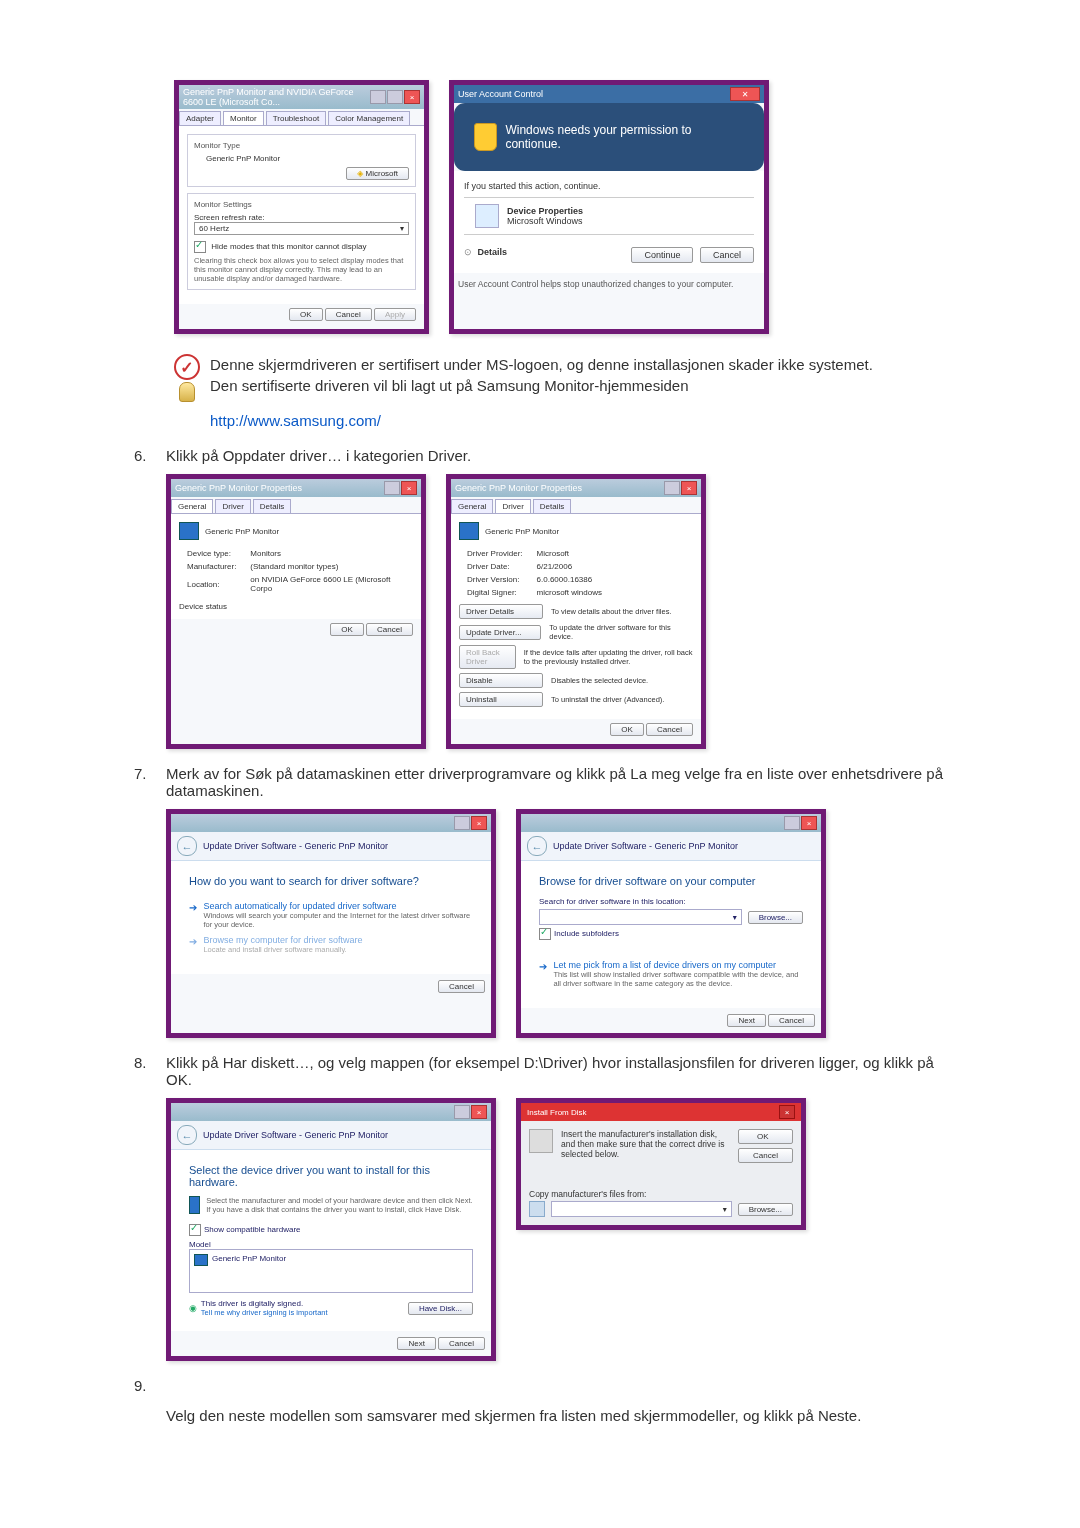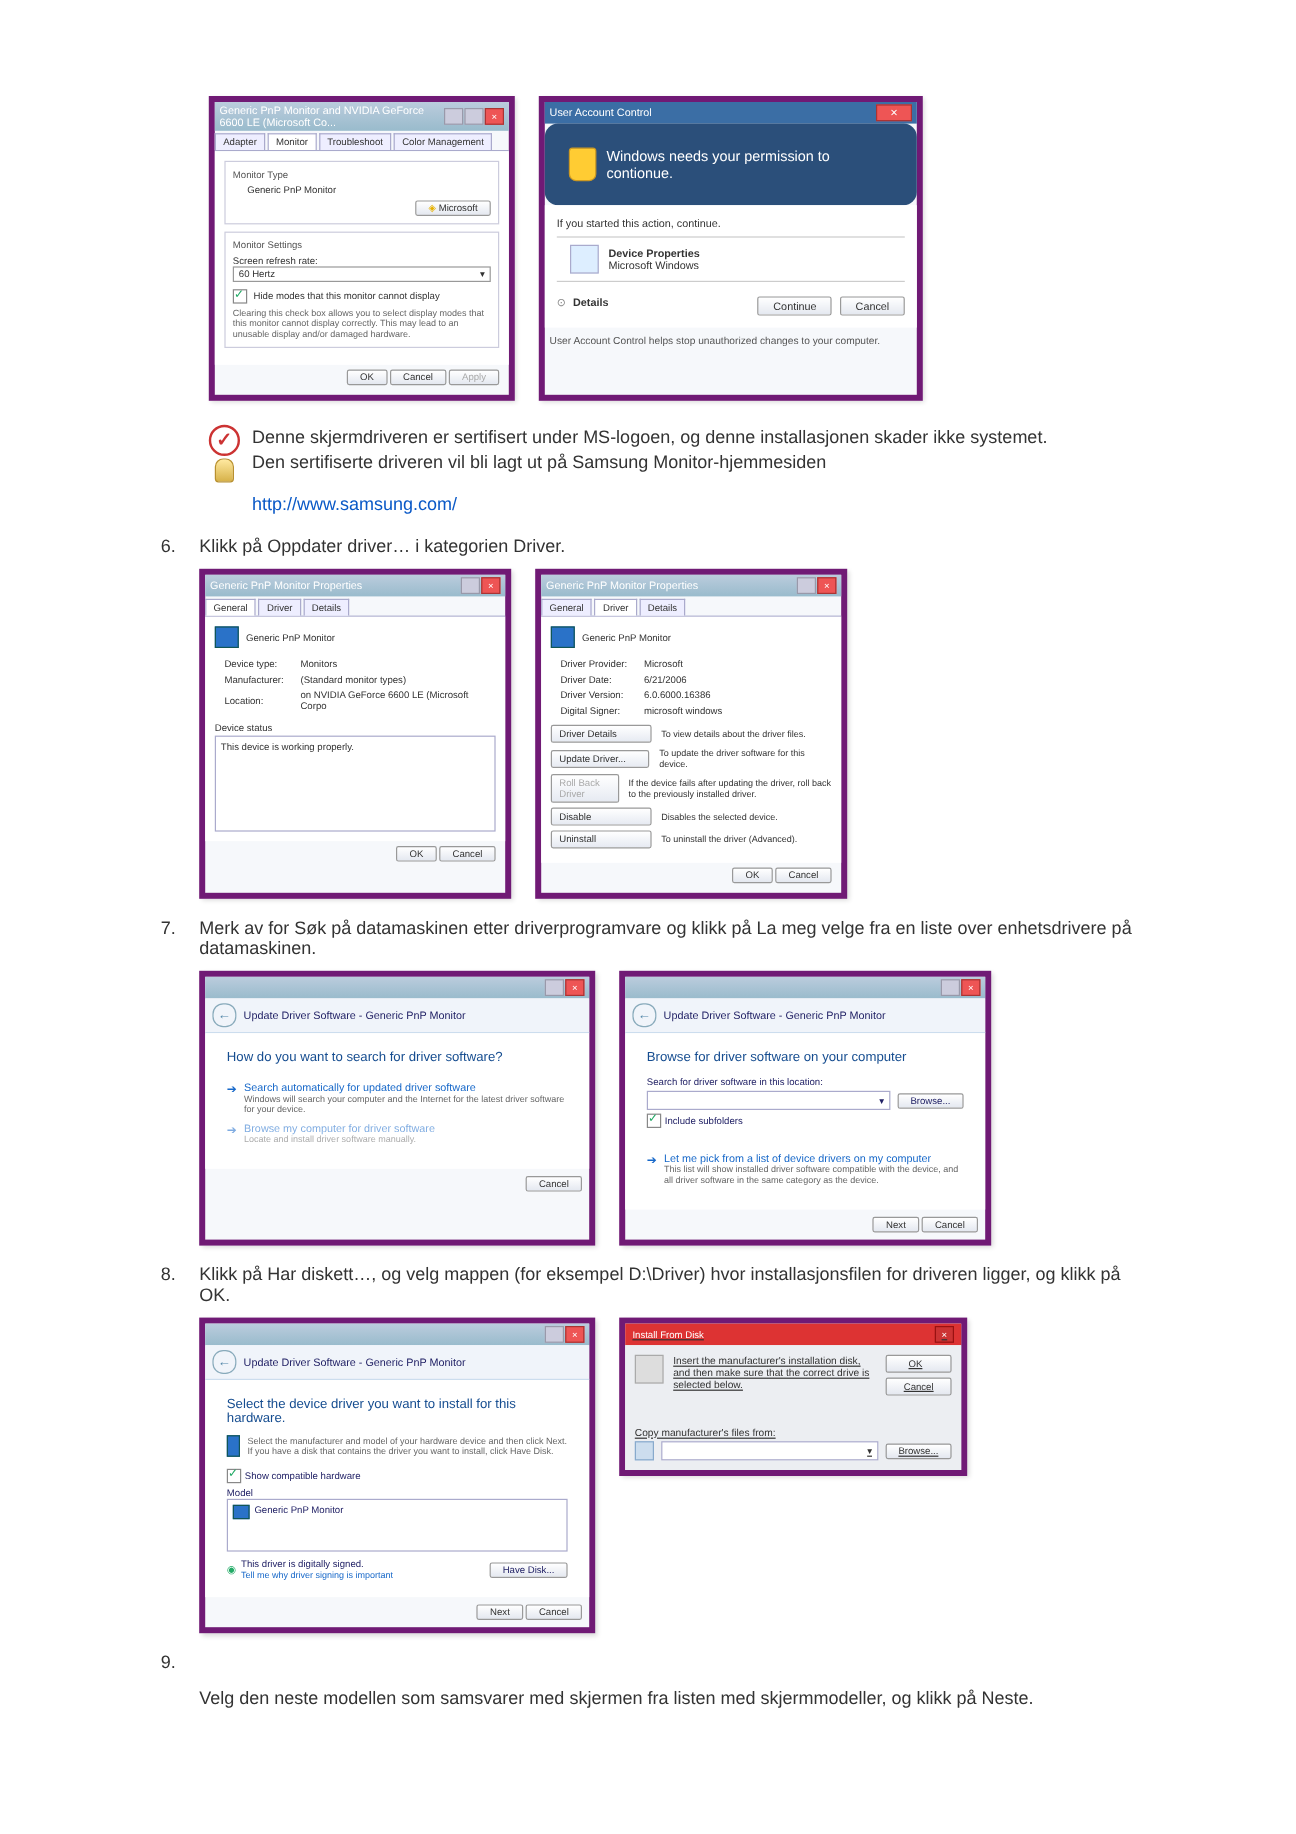--- a/index.html
+++ b/index.html
@@ -246,23 +246,20 @@
                       <td>Manufacturer:</td>
                       <td>(Standard monitor types)</td>
                     </tr>
                 <tr>
                       <td>Location:</td>
                       <td>on NVIDIA GeForce 6600 LE (Microsoft Corpo</td>
                     </tr>
               </tbody>
                 </table>
               <div style="margin-top:6px;">Device status</div>
-              <div style="border:1px solid #aac;height:70px;padding:4px;margin-top:2px;">
-                <span>This device is working properly.</span>
-              </div>
             </div>
             <div class="btnrow" style="padding:4px 8px 8px;">
               <span class="btn">OK</span>
               <span class="btn">Cancel</span>
             </div>
           </div>
 
           <div class="win" style="width:250px;">
             <div class="titlebar">
               <span>Generic PnP Monitor Properties</span>
@@ -448,21 +445,21 @@
                 </div>
                 <span class="btn">Have Disk...</span>
               </div>
             </div>
             <div class="wiz-btns">
               <span class="btn">Next</span>
               <span class="btn">Cancel</span>
             </div>
           </div>
 
-          <div class="win" style="width:280px;align-self:flex-start;text-decoration:underline;">
+          <div class="win" style="width:280px;align-self:flex-start;">
             <div class="redbar">
               <span>Install From Disk</span>
               <span class="closebtn" style="background:#c33;border-color:#911;">×</span>
             </div>
             <div class="install-body">
               <div style="display:flex;gap:8px;">
                 <span style="width:22px;height:22px;background:#ddd;border:1px solid #aaa;"></span>
                 <div style="flex:1;">
                   <div style="font-size:8.5px;">Insert the manufacturer's installation disk, and then make sure that the correct drive is selected below.</div>
                 </div>

